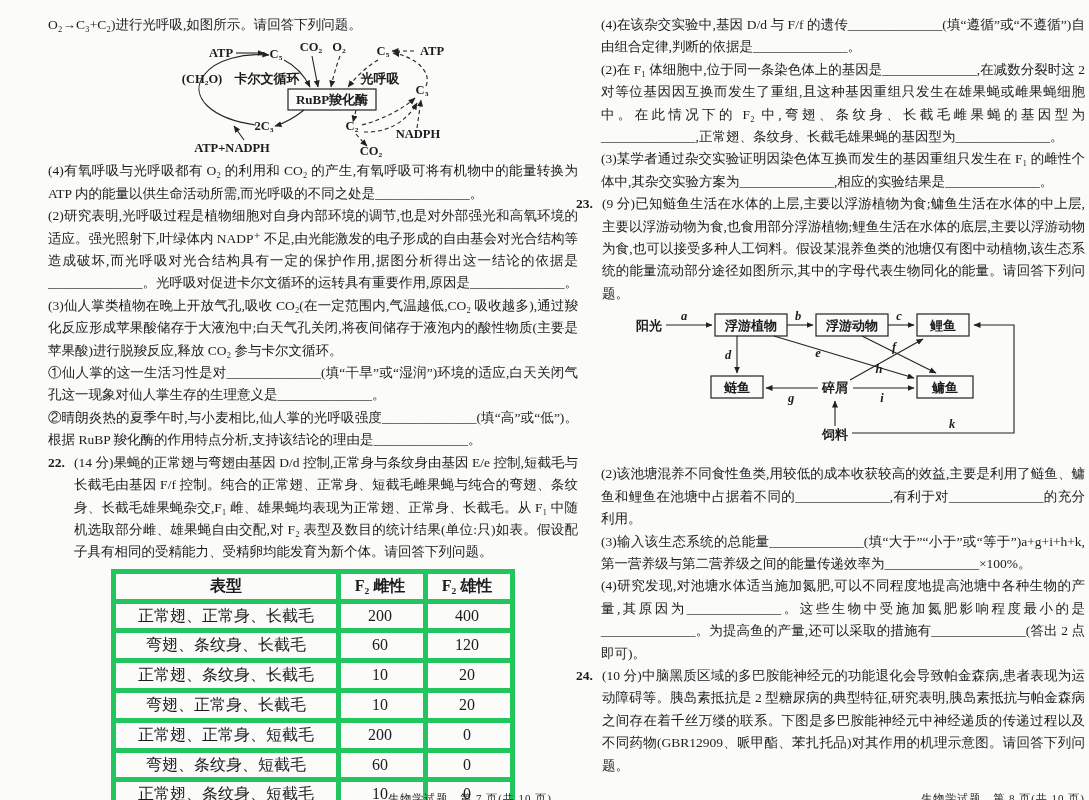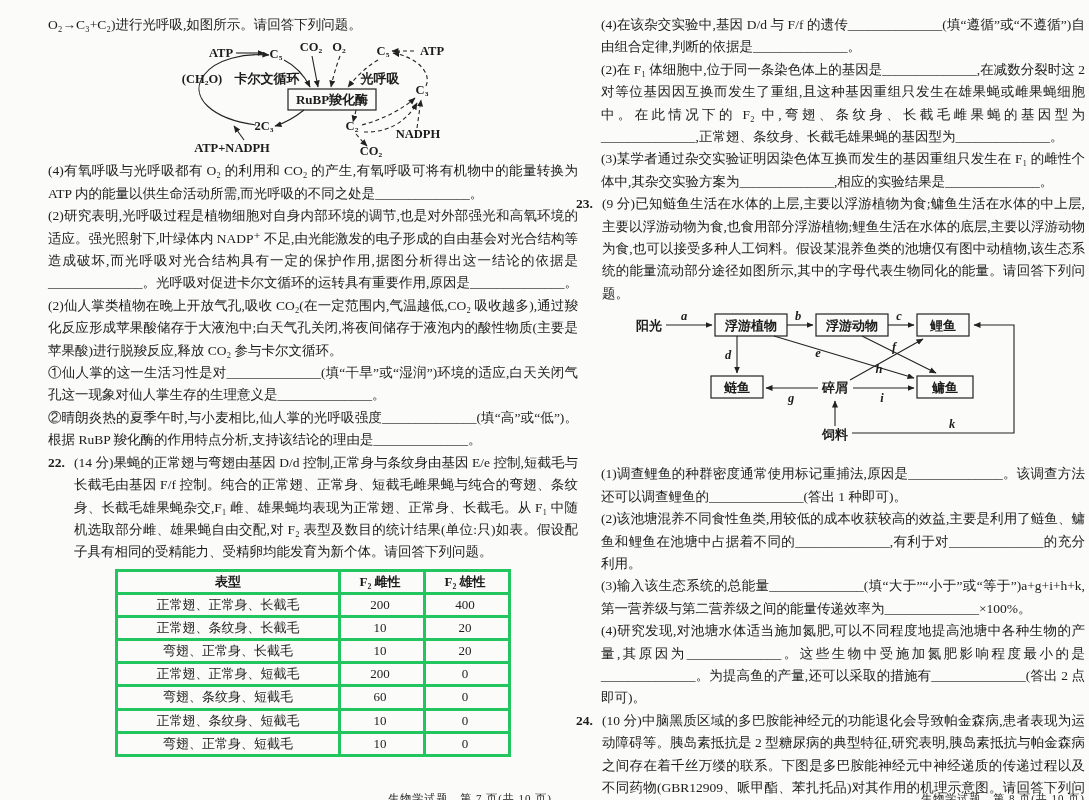--- a/index.html
+++ b/index.html
@@ -25,22 +25,22 @@
   .foodweb-wrap { margin:4px 0 4px 46px; }
   svg text { fill:#1c1c1c; font-family:"Liberation Serif","DejaVu Serif",serif; }
   .cjk  { font-size:13px; font-weight:bold; }
   .chem { font-size:12.5px; font-weight:bold; }
   .lw   { font-size:12.5px; font-style:italic; font-weight:bold; }
   .ln   { stroke:#222; stroke-width:1.1; fill:none; }
   .dash { stroke-dasharray:4 3; }
   .bx   { stroke:#222; stroke-width:1.2; fill:none; }
   .ftable { border-collapse:collapse; margin:5px auto 6px auto; border:2px solid #2a2a2a; }
   .ftable th, .ftable td {
-    border:3px solid #22c55e; text-align:center;
-    font-size:13px; line-height:1.55; padding:0 12px;
+    border:5px solid #22c55e; text-align:center;
+    font-size:16px; line-height:1.55; padding:0 12px;
   }
   .ftable th { font-weight:bold; }
   .ftable td.pheno, .ftable th.pheno { min-width:196px; }
   .ftable td.cnt, .ftable th.cnt { min-width:62px;padding-left:8px; }
   .footer {
     position:absolute; top:760px; width:inherit;
     text-align:right; font-size:11px; letter-spacing:1px;margin-top:31px;
   }
   #left-footer  { left:22px;  width:530px; }
   #right-footer { left:576px; width:509px; }
@@ -93,21 +93,21 @@
       <text class="chem" x="100" y="91" text-anchor="middle">2C₃</text>
       <text class="chem" x="188" y="91" text-anchor="middle">C₂</text>
       <text class="chem" x="254" y="99" text-anchor="middle">NADPH</text>
       <text class="chem" x="68" y="113" text-anchor="middle">ATP+NADPH</text>
       <text class="chem" x="207" y="116" text-anchor="middle">CO₂</text>
     </svg>
   </div>
 
   <p class="para">(4)有氧呼吸与光呼吸都有 O₂ 的利用和 CO₂ 的产生,有氧呼吸可将有机物中的能量转换为 ATP 内的能量以供生命活动所需,而光呼吸的不同之处是______________。</p>
   <p class="para">(2)研究表明,光呼吸过程是植物细胞对自身内部环境的调节,也是对外部强光和高氧环境的适应。强光照射下,叶绿体内 NADP⁺ 不足,由光能激发的电子形成的自由基会对光合结构等造成破坏,而光呼吸对光合结构具有一定的保护作用,据图分析得出这一结论的依据是______________。光呼吸对促进卡尔文循环的运转具有重要作用,原因是______________。</p>
-  <p class="para">(2)仙人掌类植物在晚上开放气孔,吸收 CO₂(在一定范围内,气温越低,CO₂ 吸收越多),通过羧化反应形成苹果酸储存于大液泡中;白天气孔关闭,将夜间储存于液泡内的酸性物质(主要是苹果酸)进行脱羧反应,释放 CO₂ 参与卡尔文循环。</p>
+  <p class="para">(3)仙人掌类植物在晚上开放气孔,吸收 CO₂(在一定范围内,气温越低,CO₂ 吸收越多),通过羧化反应形成苹果酸储存于大液泡中;白天气孔关闭,将夜间储存于液泡内的酸性物质(主要是苹果酸)进行脱羧反应,释放 CO₂ 参与卡尔文循环。</p>
   <p class="para">①仙人掌的这一生活习性是对______________(填“干旱”或“湿润”)环境的适应,白天关闭气孔这一现象对仙人掌生存的生理意义是______________。</p>
   <p class="para">②晴朗炎热的夏季午时,与小麦相比,仙人掌的光呼吸强度______________(填“高”或“低”)。根据 RuBP 羧化酶的作用特点分析,支持该结论的理由是______________。</p>
 
   <div class="qitem">
     <span class="qnum">22.</span>
     <p class="para qtext">(14 分)果蝇的正常翅与弯翅由基因 D/d 控制,正常身与条纹身由基因 E/e 控制,短截毛与长截毛由基因 F/f 控制。纯合的正常翅、正常身、短截毛雌果蝇与纯合的弯翅、条纹身、长截毛雄果蝇杂交,F₁ 雌、雄果蝇均表现为正常翅、正常身、长截毛。从 F₁ 中随机选取部分雌、雄果蝇自由交配,对 F₂ 表型及数目的统计结果(单位:只)如表。假设配子具有相同的受精能力、受精卵均能发育为新个体。请回答下列问题。</p>
   </div>
 
   <table class="ftable">
     <thead>
@@ -115,20 +115,25 @@
         <th class="pheno">表型</th>
         <th class="cnt">F₂ 雌性</th>
         <th class="cnt">F₂ 雄性</th>
       </tr>
     </thead>
     <tbody>
       <tr>
           <td class="pheno">正常翅、正常身、长截毛</td>
           <td class="cnt">200</td>
           <td class="cnt">400</td>
+        </tr>
+      <tr>
+          <td class="pheno">弯翅、条纹身、长截毛</td>
+          <td class="cnt">60</td>
+          <td class="cnt">120</td>
         </tr>
       <tr>
           <td class="pheno">正常翅、条纹身、长截毛</td>
           <td class="cnt">10</td>
           <td class="cnt">20</td>
         </tr>
       <tr>
           <td class="pheno">弯翅、正常身、长截毛</td>
           <td class="cnt">10</td>
           <td class="cnt">20</td>
@@ -209,21 +214,20 @@
       <text class="lw" x="106" y="50" text-anchor="middle">d</text>
       <text class="lw" x="196" y="48" text-anchor="middle">e</text>
       <text class="lw" x="272" y="42" text-anchor="middle">f</text>
       <text class="lw" x="169" y="93" text-anchor="middle">g</text>
       <text class="lw" x="257" y="64" text-anchor="middle">h</text>
       <text class="lw" x="260" y="93" text-anchor="middle">i</text>
       <text class="lw" x="330" y="119" text-anchor="middle">k</text>
     </svg>
   </div>
 
-  <p class="para sub">(1)调查鲤鱼的种群密度通常使用标记重捕法,原因是______________。该调查方法还可以调查鲤鱼的______________(答出 1 种即可)。</p>
   <p class="para sub">(2)该池塘混养不同食性鱼类,用较低的成本收获较高的效益,主要是利用了鲢鱼、鳙鱼和鲤鱼在池塘中占据着不同的______________,有利于对______________的充分利用。</p>
   <p class="para sub">(3)输入该生态系统的总能量______________(填“大于”“小于”或“等于”)a+g+i+h+k,第一营养级与第二营养级之间的能量传递效率为______________×100%。</p>
   <p class="para sub">(4)研究发现,对池塘水体适当施加氮肥,可以不同程度地提高池塘中各种生物的产量,其原因为______________。这些生物中受施加氮肥影响程度最小的是______________。为提高鱼的产量,还可以采取的措施有______________(答出 2 点即可)。</p>
 
   <div class="qitem">
     <span class="qnum">24.</span>
     <p class="para qtext">(10 分)中脑黑质区域的多巴胺能神经元的功能退化会导致帕金森病,患者表现为运动障碍等。胰岛素抵抗是 2 型糖尿病的典型特征,研究表明,胰岛素抵抗与帕金森病之间存在着千丝万缕的联系。下图是多巴胺能神经元中神经递质的传递过程以及不同药物(GBR12909、哌甲酯、苯扎托品)对其作用的机理示意图。请回答下列问题。</p>
   </div>
 </div>
 

